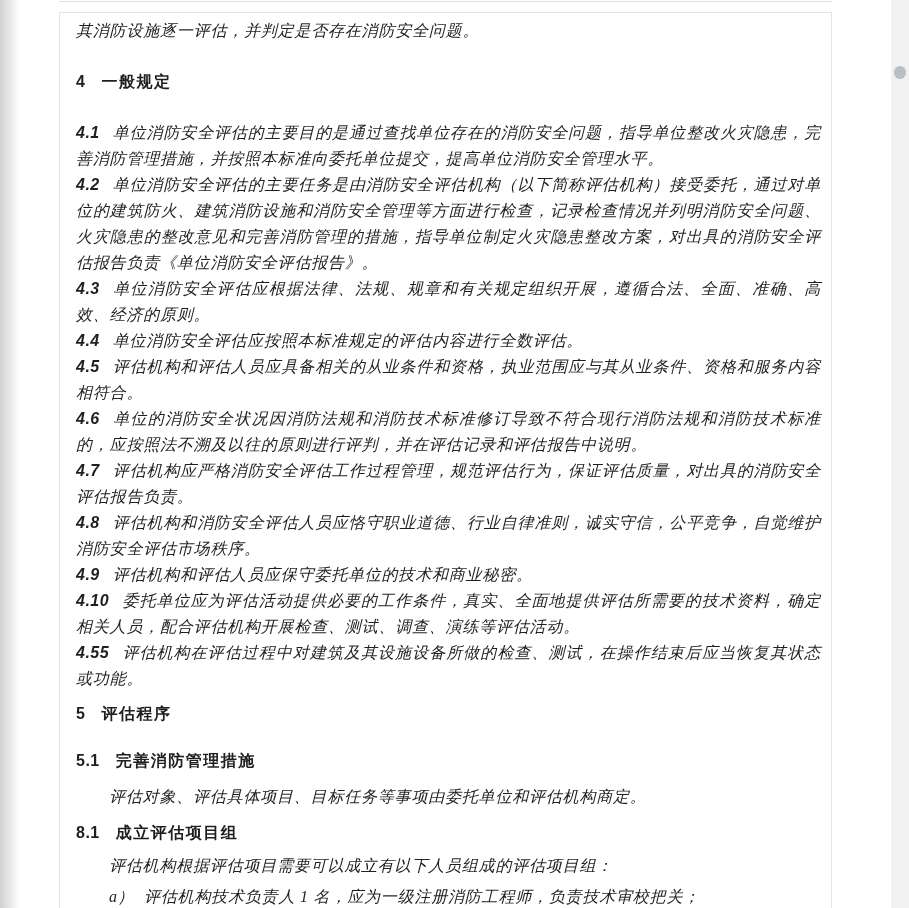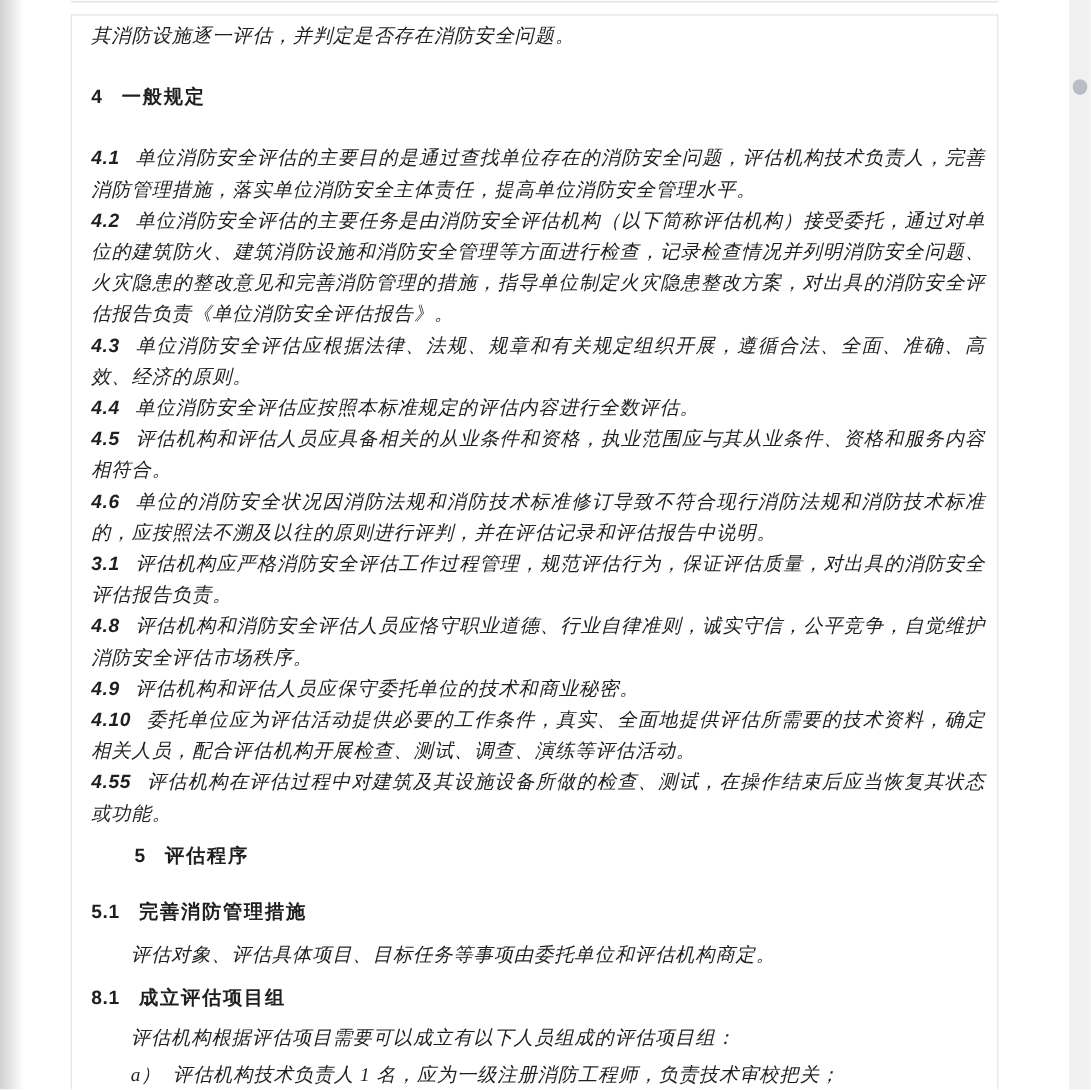--- a/index.html
+++ b/index.html
@@ -56,21 +56,21 @@
   }
   .heading .num { margin-right: 16px; letter-spacing: 0.5px; }
   .indent { padding-left: 33px; }
   .listnum {
     margin-right: 10px;
     letter-spacing: 0.5px;
   }
   .m25 { margin-top: 25px; }
   .m21 { margin-top: 21px; }
   .m10 { margin-top: 10px; }
-  .m9  { margin-top: 9px; margin-left: 36px; }
+  .m9  { margin-top: 9px; }
   .m7  { margin-top: 7px; }
   .m5  { margin-top: 5px; }
   
   .scroll-track {
     position: absolute; right: 0; top: 0; width: 18px; height: 908px;
     background: #f1f1f2;
     z-index: 4;
   }
   .scroll-thumb {
     position: absolute; left: 3px; top: 66px; width: 12px; height: 13px;
@@ -84,33 +84,33 @@
 <div class="edge-shadow"></div>
 <div class="prev-page-edge"></div>
 
 <div class="page">
   <div class="page-content">
 
     <p class="para">其消防设施逐一评估，并判定是否存在消防安全问题。</p>
 
     <p class="heading m25"><span class="num">4</span><span>一般规定</span></p>
 
-    <p class="para m25"><span class="num">4.1</span><span>单位消防安全评估的主要目的是通过查找单位存在的消防安全问题，评估机构技术负责人，完善消防管理措施，落实单位消防安全主体责任，提高单位消防安全管理水平。</span></p>
+    <p class="para m25"><span class="num">4.1</span><span>单位消防安全评估的主要目的是通过查找单位存在的消防安全问题，指导单位整改火灾隐患，完善消防管理措施，并按照本标准向委托单位提交，提高单位消防安全管理水平。</span></p>
 
     <p class="para"><span class="num">4.2</span><span>单位消防安全评估的主要任务是由消防安全评估机构（以下简称评估机构）接受委托，通过对单位的建筑防火、建筑消防设施和消防安全管理等方面进行检查，记录检查情况并列明消防安全问题、火灾隐患的整改意见和完善消防管理的措施，指导单位制定火灾隐患整改方案，对出具的消防安全评估报告负责《单位消防安全评估报告》。</span></p>
 
     <p class="para"><span class="num">4.3</span><span>单位消防安全评估应根据法律、法规、规章和有关规定组织开展，遵循合法、全面、准确、高效、经济的原则。</span></p>
 
     <p class="para"><span class="num">4.4</span><span>单位消防安全评估应按照本标准规定的评估内容进行全数评估。</span></p>
 
     <p class="para"><span class="num">4.5</span><span>评估机构和评估人员应具备相关的从业条件和资格，执业范围应与其从业条件、资格和服务内容相符合。</span></p>
 
     <p class="para"><span class="num">4.6</span><span>单位的消防安全状况因消防法规和消防技术标准修订导致不符合现行消防法规和消防技术标准的，应按照法不溯及以往的原则进行评判，并在评估记录和评估报告中说明。</span></p>
 
-    <p class="para"><span class="num">3.1</span><span>评估机构应严格消防安全评估工作过程管理，规范评估行为，保证评估质量，对出具的消防安全评估报告负责。</span></p>
+    <p class="para"><span class="num">4.7</span><span>评估机构应严格消防安全评估工作过程管理，规范评估行为，保证评估质量，对出具的消防安全评估报告负责。</span></p>
 
     <p class="para"><span class="num">4.8</span><span>评估机构和消防安全评估人员应恪守职业道德、行业自律准则，诚实守信，公平竞争，自觉维护消防安全评估市场秩序。</span></p>
 
     <p class="para"><span class="num">4.9</span><span>评估机构和评估人员应保守委托单位的技术和商业秘密。</span></p>
 
     <p class="para"><span class="num">4.10</span><span>委托单位应为评估活动提供必要的工作条件，真实、全面地提供评估所需要的技术资料，确定相关人员，配合评估机构开展检查、测试、调查、演练等评估活动。</span></p>
 
     <p class="para"><span class="num">4.55</span><span>评估机构在评估过程中对建筑及其设施设备所做的检查、测试，在操作结束后应当恢复其状态或功能。</span></p>
 
     <p class="heading m9"><span class="num">5</span><span>评估程序</span></p>

